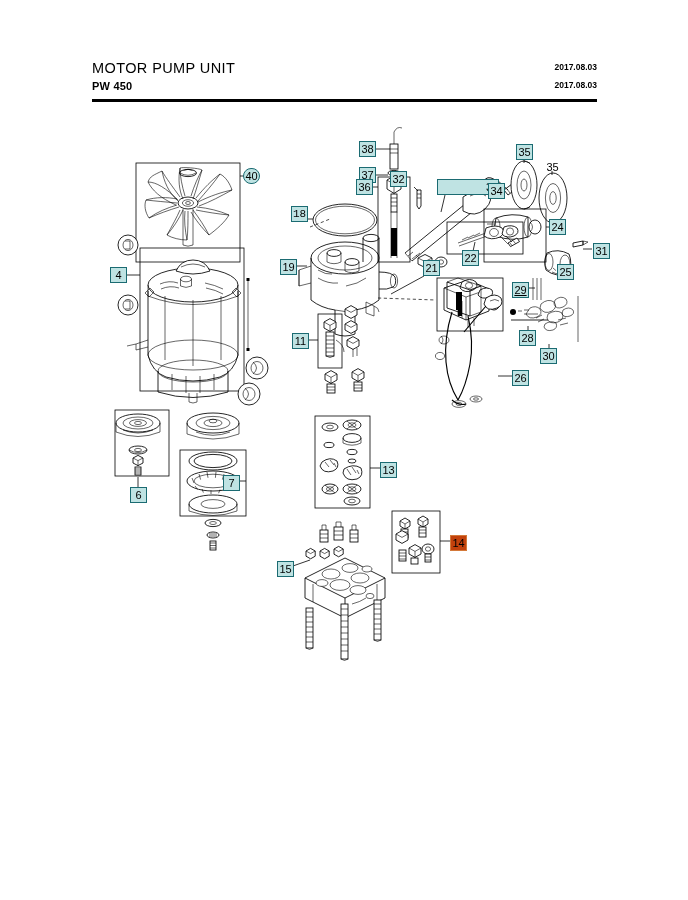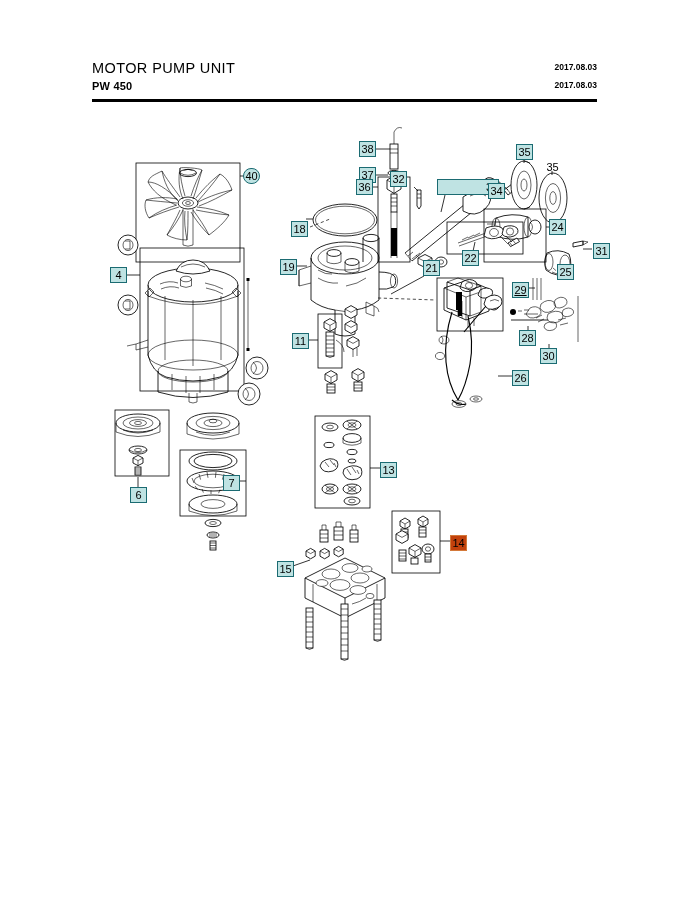--- a/index.html
+++ b/index.html
@@ -747,21 +747,21 @@
   <div class="tag" style="left:359px; top:167px;">37</div>
   <div class="tag" style="left:356px; top:179px;">36</div>
   <div class="tag" style="left:390px; top:171px;text-align:right;">32</div>
   <div class="tag" style="left:437px; top:179px;padding-left:48px;">33</div>
   <div class="tag" style="left:488px; top:163px;margin-top:20px;">34</div>
   <div class="tag" style="left:516px; top:144px;">35</div>
   <div class="tag plain" style="left:544px; top:159px;">35</div>
   <div class="tag" style="left:549px; top:219px;">24</div>
   <div class="tag" style="left:593px; top:243px;">31</div>
   <div class="tag" style="left:557px; top:264px;">25</div>
-  <div class="tag" style="left:291px; top:221px;">18</div>
+  <div class="tag" style="left:291px; top:206px;font-family:Liberation Mono, monospace;">18</div>
   <div class="tag" style="left:280px; top:259px;">19</div>
   <div class="tag" style="left:423px; top:260px;">21</div>
   <div class="tag" style="left:462px; top:250px;">22</div>
   <div class="tag" style="left:512px; top:282px;text-decoration:underline;">29</div>
   <div class="tag" style="left:519px; top:330px;">28</div>
   <div class="tag" style="left:540px; top:348px;">30</div>
   <div class="tag" style="left:512px; top:370px;">26</div>
   <div class="tag" style="left:292px; top:333px;">11</div>
   <div class="tag" style="left:130px; top:487px;">6</div>
   <div class="tag" style="left:223px; top:475px;">7</div>

